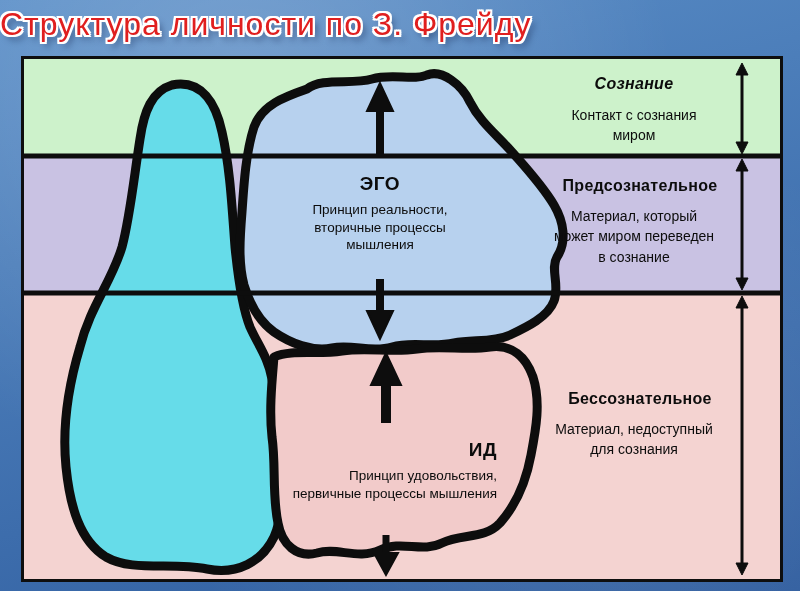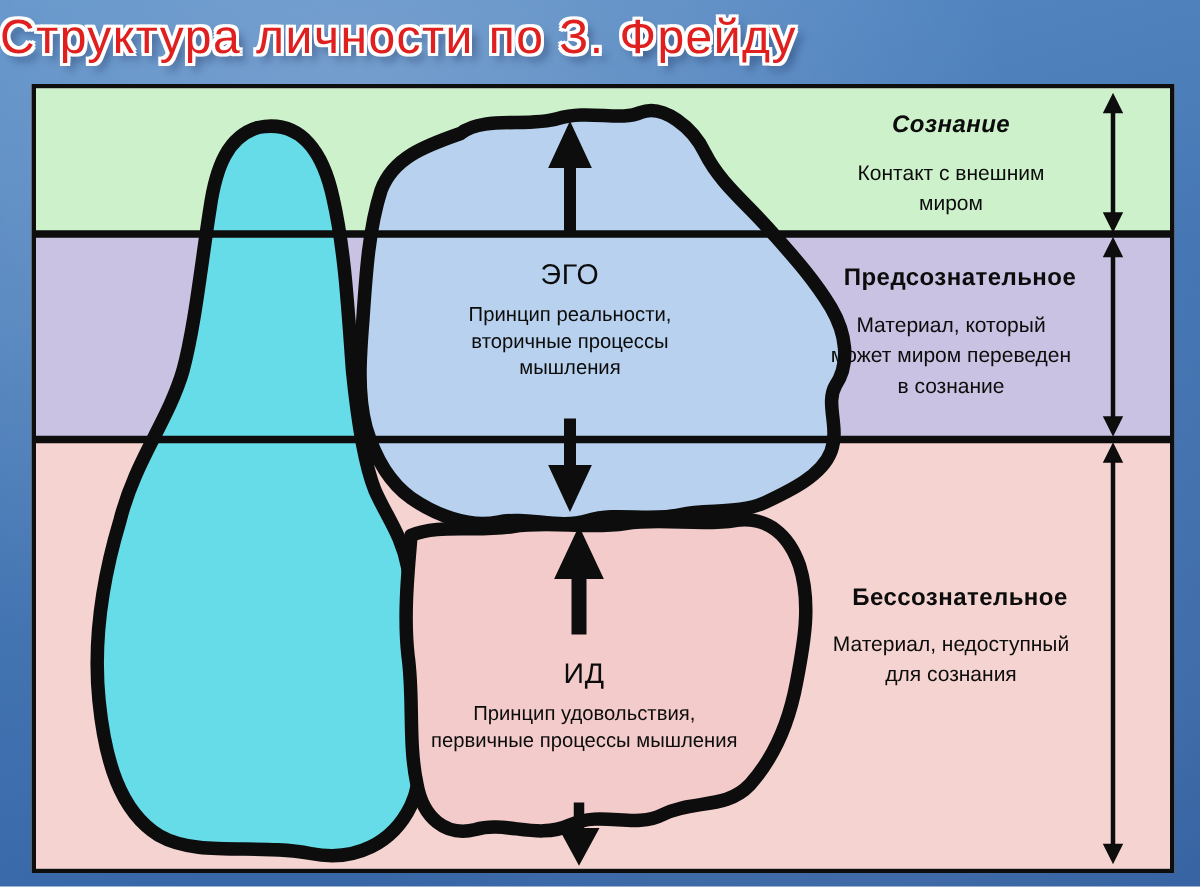--- a/index.html
+++ b/index.html
@@ -24,27 +24,27 @@
   .panel{
     position:absolute;left:21px;top:56px;width:756px;height:520px;
     border:3px solid #0e0e0e;background:#fff;
   }
   .band{position:absolute;left:0;width:756px;}
   .band-conscious{top:0;height:97px;background:var(--band-conscious,#cdf2cb);}
   .band-preconscious{top:97px;height:137px;background:var(--band-preconscious,#c9c2e3);}
   .band-unconscious{top:234px;height:286px;background:var(--band-unconscious,#f4d3d1);}
   .diagram-svg{position:absolute;left:0;top:0;width:756px;height:520px;z-index:2;}
   .txt{position:absolute;z-index:3;text-align:center;color:#0c0c0c;}
-  .region-label{font-size:19px;font-weight:normal;letter-spacing:.5px;}
+  .region-label{font-size:19px;font-weight:bold;letter-spacing:.5px;}
   .region-desc{font-size:13.5px;font-weight:normal;line-height:1.3;margin-top:6px;}
   .side-header{font-size:16px;font-weight:bold;letter-spacing:.3px;}
   .side-desc{font-size:14px;font-weight:normal;line-height:1.45;}
   .t-ego{left:256px;top:114px;width:200px;}
   .t-superego{left:66px;top:284px;width:210px;}
-  .t-id{left:258px;top:380px;width:215px;}
+  .t-id{left:258px;top:380px;width:215px;text-align:right;}
   .t-h1{left:516px;top:16px;width:188px;font-style:italic;}
   .t-d1{left:528px;top:46px;width:164px;}
   .t-h2{left:516px;top:118px;width:200px;}
   .t-d2{left:526px;top:147px;width:168px;}
   .t-h3{left:516px;top:331px;width:200px;}
   .t-d3{left:528px;top:360px;width:164px;}
 </style>
 </head>
 <body>
 
@@ -122,21 +122,21 @@
   <div class="txt t-ego">
     <div class="region-label">ЭГО</div>
     <div class="region-desc">Принцип реальности, вторичные процессы мышления</div>
   </div>
   <div class="txt t-id">
     <div class="region-label">ИД</div>
     <div class="region-desc">Принцип удовольствия, первичные процессы мышления</div>
   </div>
 
   <div class="txt side-header t-h1">Сознание</div>
-  <div class="txt side-desc   t-d1">Контакт с внешним миром</div>
+  <div class="txt side-desc   t-d1">Контакт с сознания миром</div>
 
   <div class="txt side-header t-h2">Предсознательное</div>
   <div class="txt side-desc   t-d2">Материал, который может миром переведен в сознание</div>
 
   <div class="txt side-header t-h3">Бессознательное</div>
   <div class="txt side-desc   t-d3">Материал, недоступный для сознания</div>
 
 </div>
 
 </body></html>

